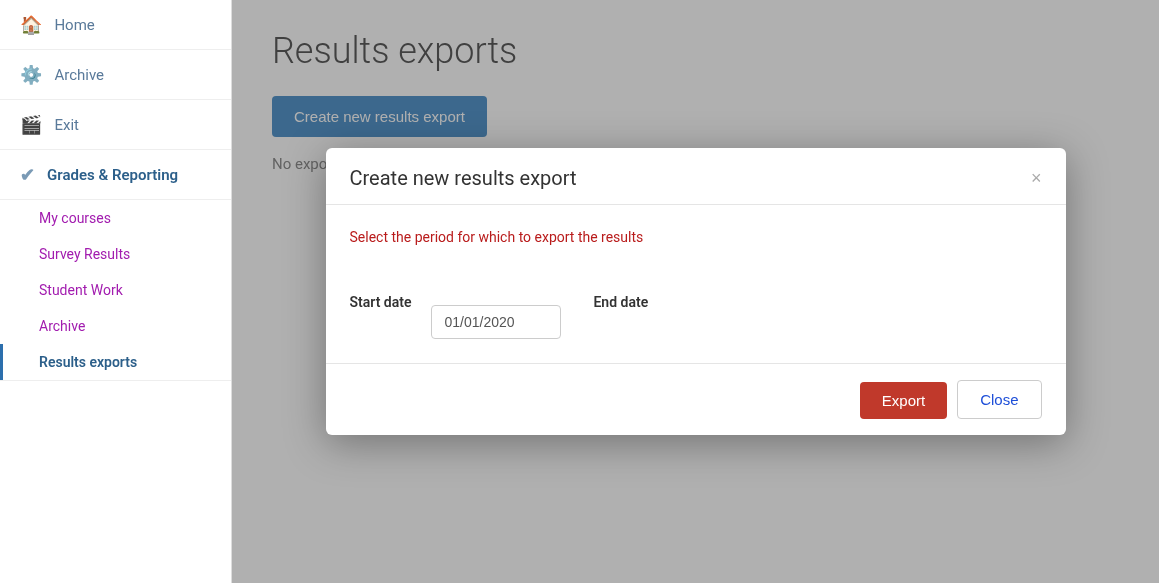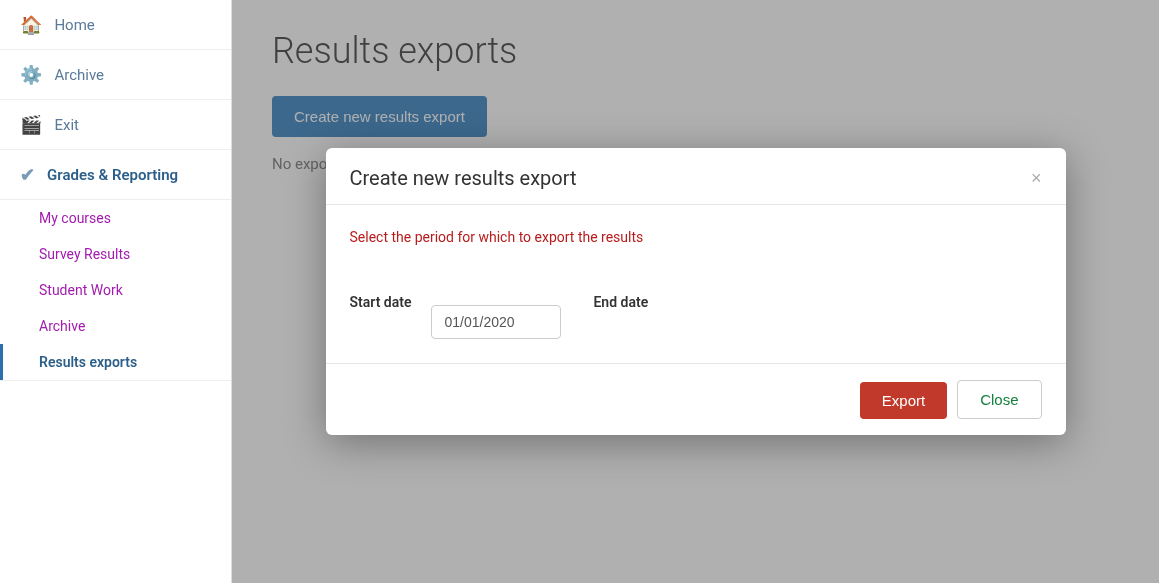--- a/index.html
+++ b/index.html
@@ -157,21 +157,21 @@
       background: #c0392b;
       color: #fff;
       border: none;
       padding: 10px 22px;
       border-radius: 4px;
       font-size: 15px;
       cursor: pointer;
     }
     .btn-close {
       background: #fff;
-      color: #15803d;
+      color: #1d4ed8;
       border: 1px solid #ccc;
       padding: 10px 22px;
       border-radius: 4px;
       font-size: 15px;
       cursor: pointer;
     }
 
     .sidebar-grades-section {
       border-bottom: 1px solid #eee;
     }

